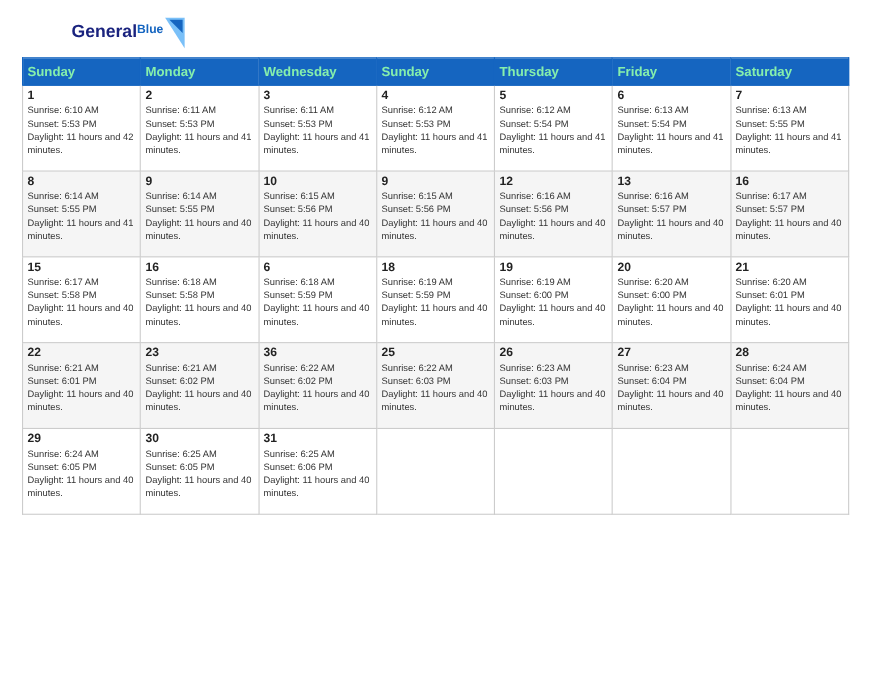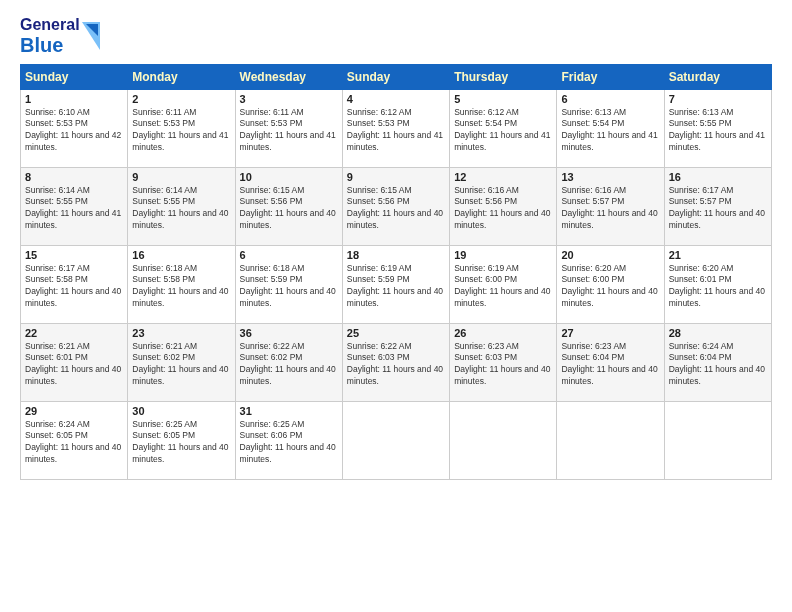--- a/index.html
+++ b/index.html
@@ -41,21 +41,21 @@
       color: #555;
       margin-top: 2px;
     }
     .calendar {
       width: 100%;
       border-collapse: collapse;
       table-layout: fixed;
     }
     .calendar th {
       background: #1565c0;
-      color: #fef9c3;
+      color: #86efac;
       font-size: 12px;
       font-weight: bold;
       padding: 5px 4px;
       text-align: left;
       border: 1px solid #1565c0;
     }
     .calendar td {
       vertical-align: top;
       border: 1px solid #ccc;
       padding: 3px 4px;
@@ -84,23 +84,23 @@
       background: #fff !important;
     }
   </style>
 </head>
 <body>
 
 <div class="page">
   <div class="header">
     <div class="logo">
     <div style="display:flex;align-items:center;gap:0px;">
-      <div style="display:flex;flex-direction:column;line-height:1.1;">
+      <div style="display:flex;flex-direction:row;line-height:1.1;margin-left:45px;">
         <span style="font-size:16px;font-weight:bold;color:#1a237e;">General</span>
-        <span style="font-size:20px;font-weight:bold;color:#1565c0;">Blue</span>
+        <span style="font-size:11px;font-weight:bold;color:#1565c0;">Blue</span>
       </div>
       <svg width="18" height="28" viewBox="0 0 18 28" style="margin-left:2px;">
         <polygon points="0,0 18,0 18,28" fill="#42a5f5" opacity="0.7"></polygon>
         <polygon points="0,0 12,0 12,28 0,28" fill="none"></polygon>
         <polygon points="4,2 16,2 16,14" fill="#1565c0"></polygon>
       </svg>
     </div>
   </div>
     <div class="title-block">
       <div class="month-title"></div>

